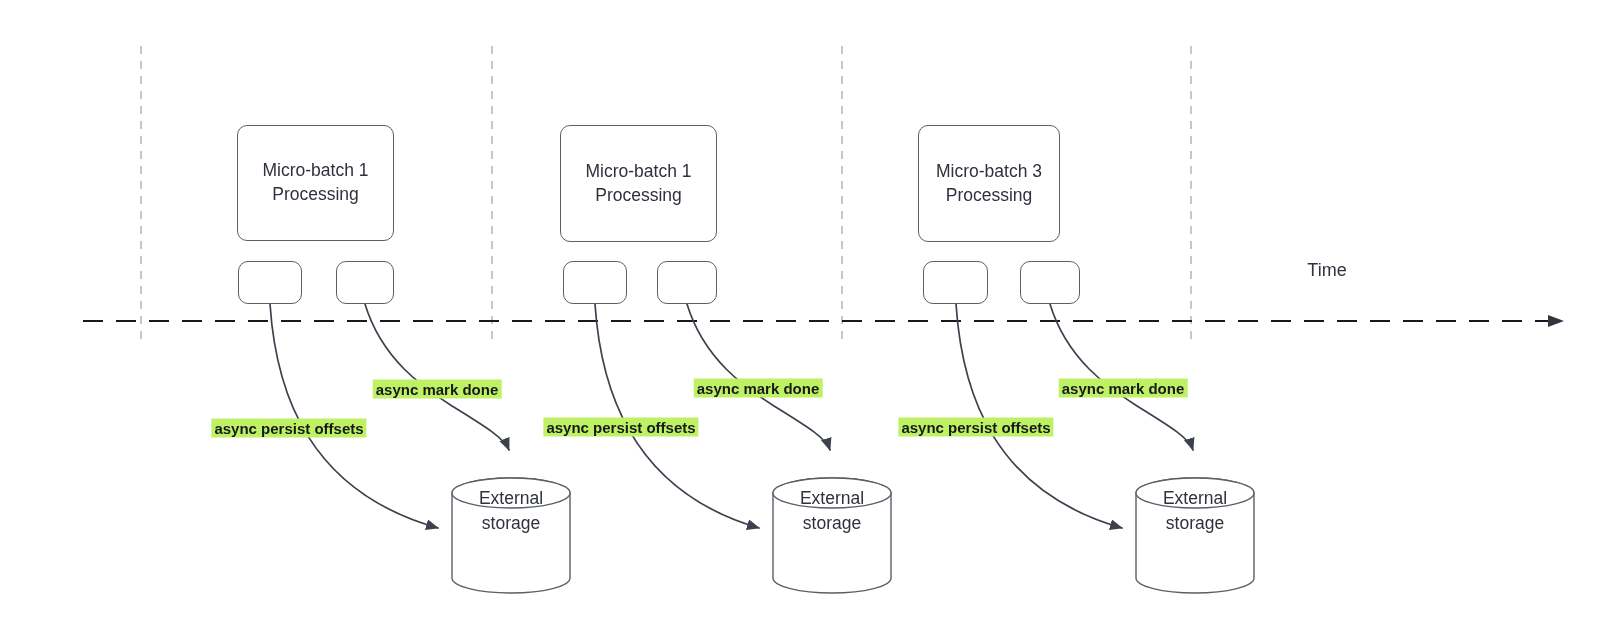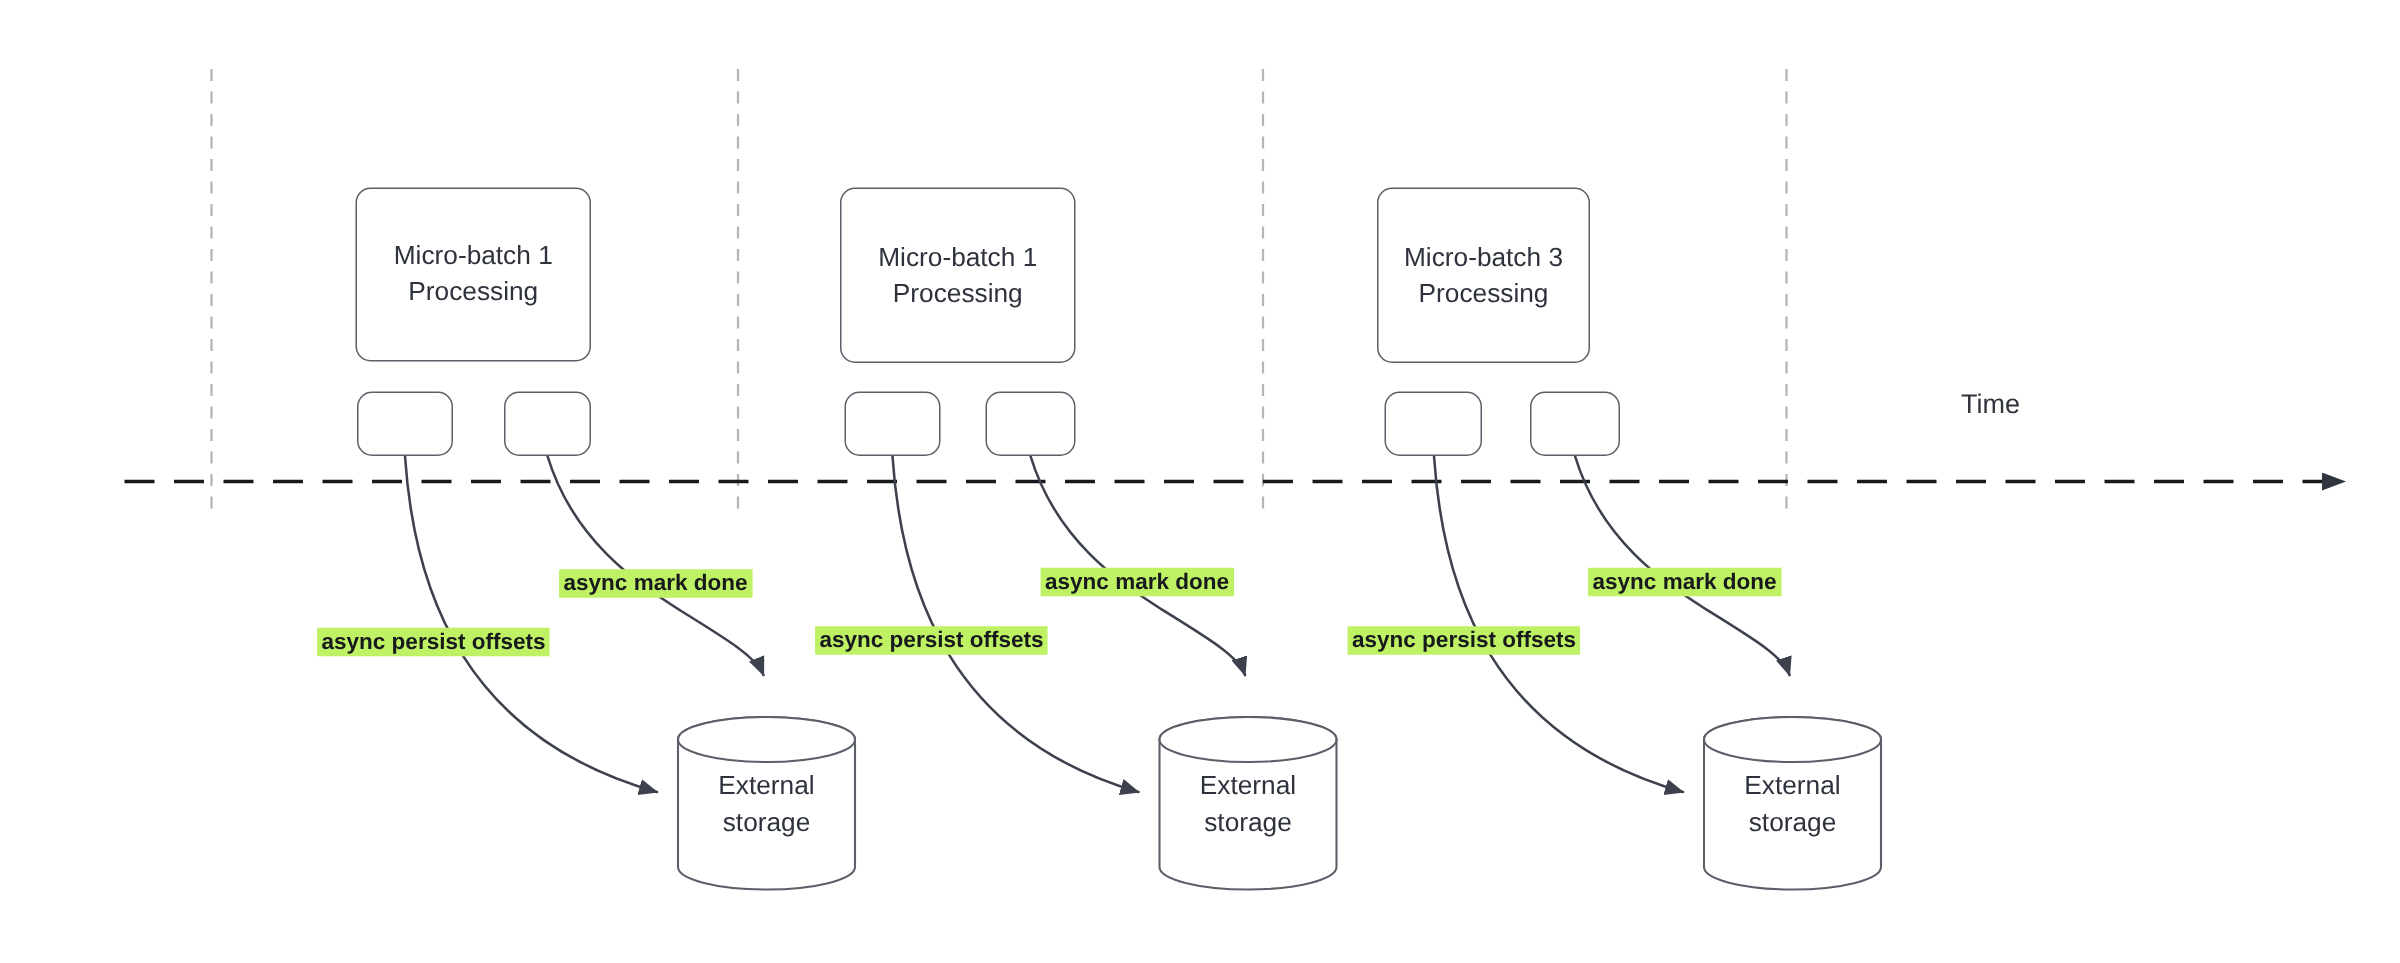--- a/index.html
+++ b/index.html
@@ -51,21 +51,20 @@
     color: #17191d;
     background: #bef264;
     padding: 1px 3px;
     white-space: nowrap;
   }
   .storage-label {
     position: absolute;
     width: 118px;
     height: 100px;
     display: flex;
-    align-items: center;
     justify-content: center;
     text-align: center;
     color: #2e323c;
     font-size: 17.5px;
     line-height: 1.45;
   }
   .storage-label span { display: inline-block; width: 84px; }
   .time-label {
     position: absolute;
     transform: translate(-50%, -50%);

